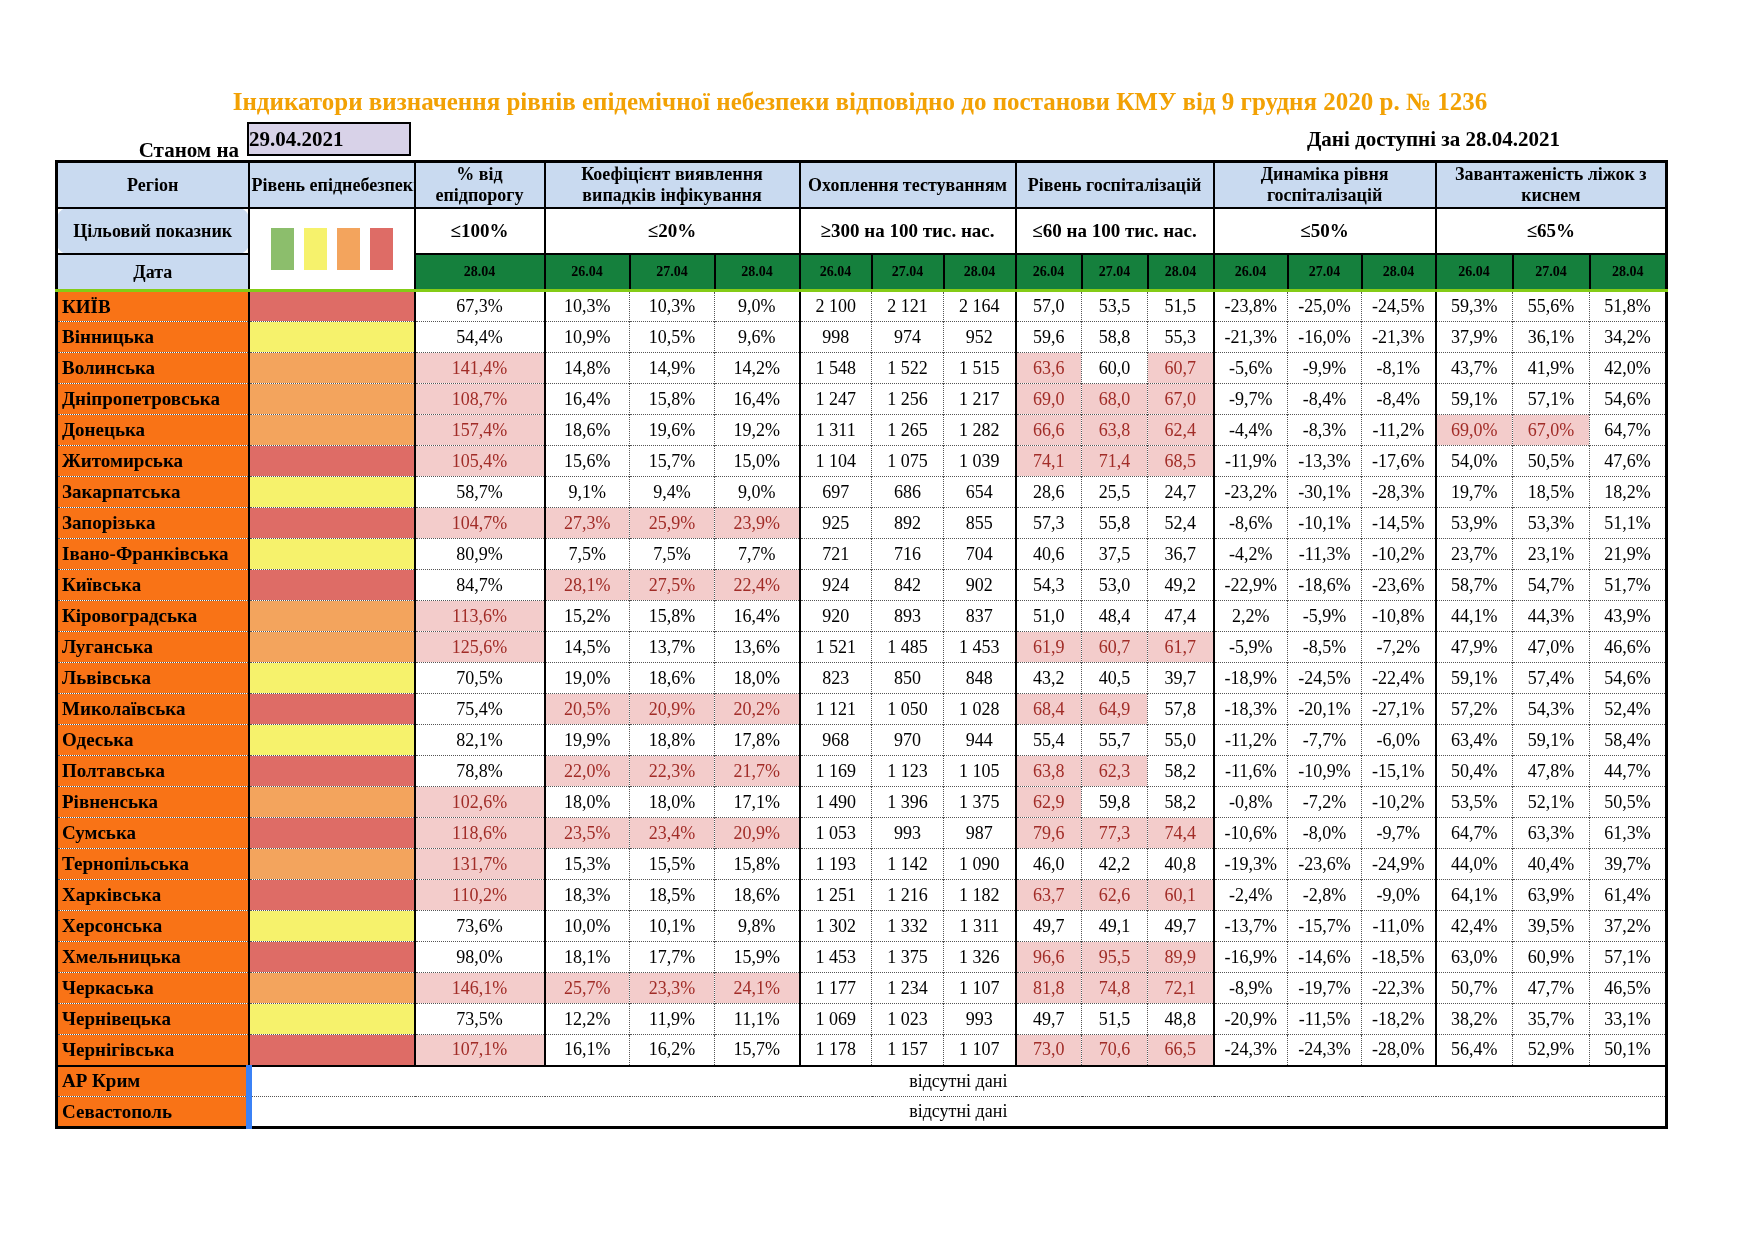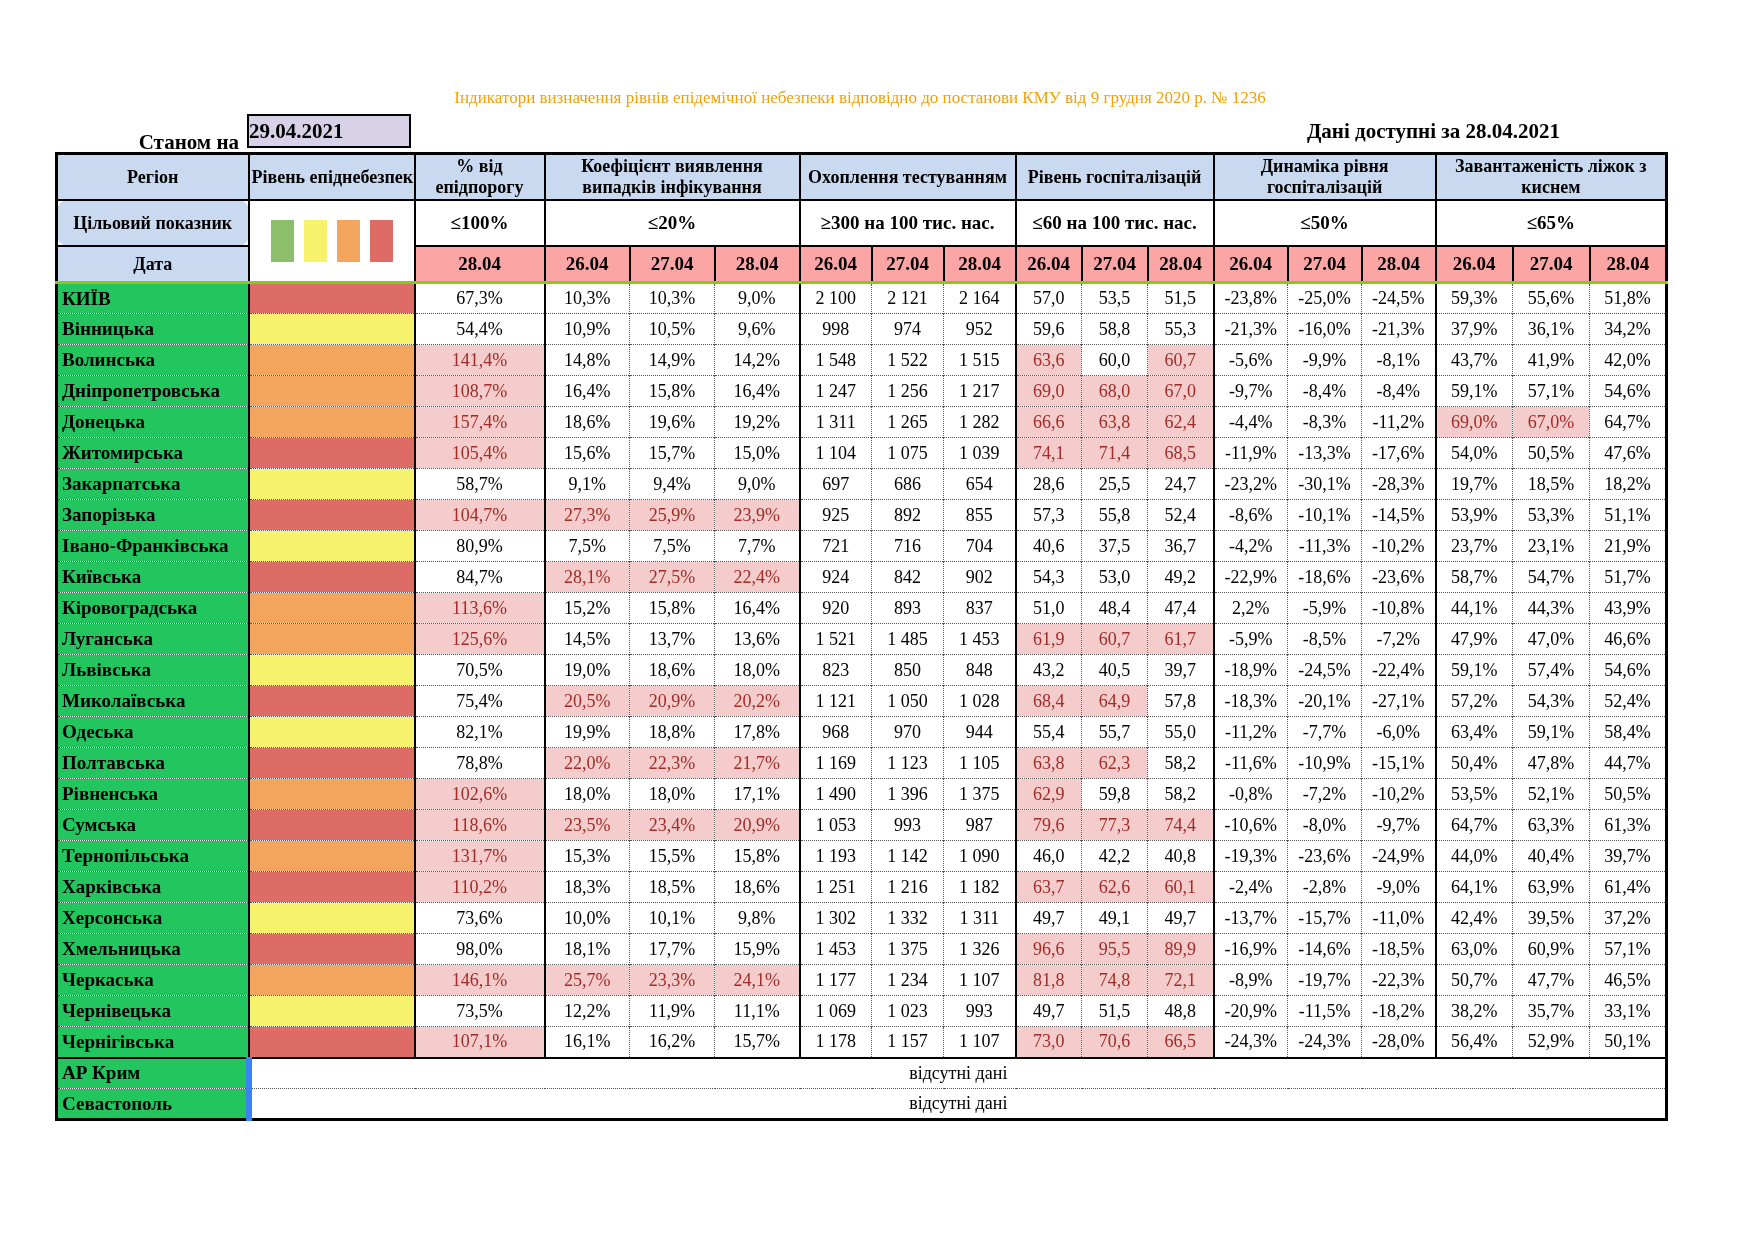--- a/index.html
+++ b/index.html
@@ -1,38 +1,38 @@
 <!DOCTYPE html>
 <html style="--title-color: #F2A104; --hdr-bg: #C9DAF0; --box-bg: #D8D2E8; --hl-bg: #F3CCCB; --hl-tx: #A12C27;"><head>
 <meta charset="utf-8">
 <style>
   html,body{margin:0;padding:0;background:#fff;}
   body{width:1755px;height:1241px;font-family:"Liberation Serif",serif;color:#000;position:relative;}
-  .title{width:1610px;margin:88px 0 0 55px;text-align:center;font-weight:normal;font-size:17px;color:var(--title-color,#F2A104);}
+  .title{width:1610px;margin:88px 0 0 55px;text-align:center;font-weight:bold;font-size:25px;color:var(--title-color,#F2A104);}
   .topbar{position:relative;width:1610px;margin:8px 0 0 55px;height:36px;}
   .asof-label{position:absolute;left:0;width:184px;top:14px;text-align:right;font-weight:bold;font-size:21px;}
   .asof-box{position:absolute;left:192px;width:160px;top:-2px;height:30px;line-height:30px;text-align:left;font-weight:bold;font-size:21px;background:var(--box-bg,#D8D2E8);border:2px solid #000;}
   .avail{position:absolute;right:105px;top:3px;font-weight:bold;font-size:21px;}
   table{border-collapse:collapse;table-layout:fixed;margin-left:55px;width:1610px;border:3px solid #000;}
   th,td{padding:0 2px;overflow:hidden;white-space:nowrap;}
   thead th,thead td{text-align:center;border:2px solid #000;}
   thead tr:first-child th{height:44px;}
   thead tr:nth-child(2) th,thead tr:nth-child(2) td{height:44px;border-radius:11px;}
   thead tr:nth-child(3) th,thead tr:nth-child(3) td{height:34px;}
   thead{border-bottom:3px solid #84cc16;}
   .blue{background:var(--hdr-bg,#C9DAF0);font-weight:bold;font-size:18px;}
   .group-label{white-space:normal;line-height:1.15;}
   .legend-cell{background:#fff;vertical-align:middle;text-align:center;}
   .sq{display:inline-block;width:23px;height:42px;margin:0 5px;vertical-align:middle;}
   .target-cell{font-weight:bold;font-size:19px;background:#fff;margin-left:8px;}
-  .date-cell{font-weight:bold;font-size:19px;background:#fca5a5;}
+  .date-cell{font-weight:bold;font-size:14px;background:#15803d;}
   tbody tr{height:31px;}
   tbody td{border-top:1px dotted #555;}
   tbody tr.solid-top td{border-top:2px solid #000;}
-  .region-cell{font-weight:bold;font-size:19px;text-align:left;padding-left:4px;background:#22c55e;}
+  .region-cell{font-weight:bold;font-size:19px;text-align:left;padding-left:4px;background:#f97316;}
   .level-cell{border-left:2px solid #000;}
   .value-cell{font-size:18px;text-align:center;background:#fff;}
   .nodata{font-size:18px;text-align:center;background:#fff;border-left:6px solid #3b82f6;}
   .bl-s{border-left:2px solid #000;}
   .bl-d{border-left:1px dotted #555;}
   .hl{background:var(--hl-bg,#F3CCCB) !important;color:var(--hl-tx,#A12C27);}
 </style>
 </head>
 <body>
 

